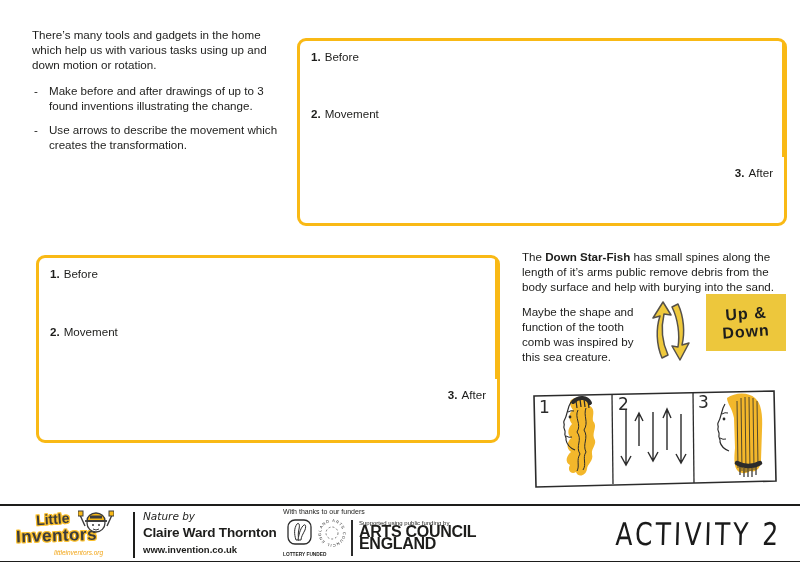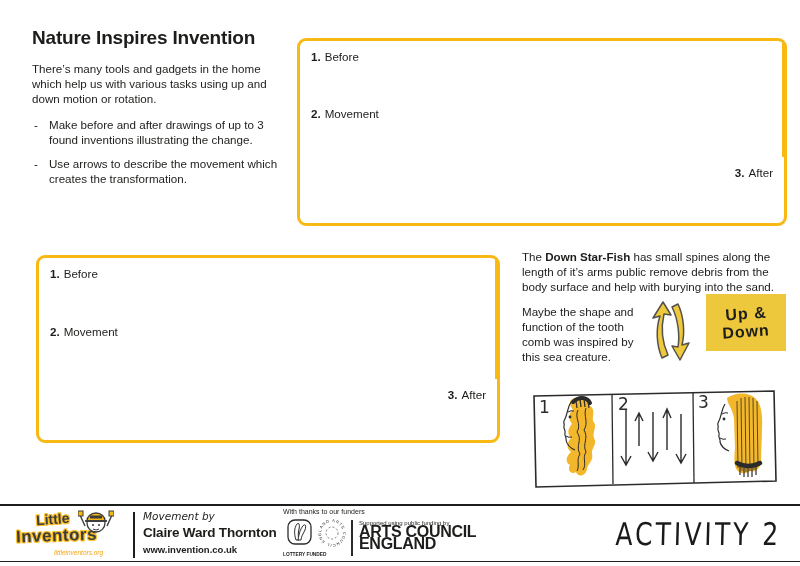--- a/index.html
+++ b/index.html
@@ -64,21 +64,20 @@
   .activity { position:absolute; right:18px; top:516px; font-size:25px; letter-spacing:3px;
               font-family:"DejaVu Sans",sans-serif; transform:scaleY(1.25) skewX(-2deg);
               transform-origin:right top; color:#1a1a1a; }
 </style>
 </head>
 <body>
 
 <div class="page">
 
   <div class="left-col">
-    <h1 class="page-title">Nature Inspires Invention</h1>
     <p class="body-p">There’s many tools and gadgets in the home which help us with various tasks using up and down motion or rotation.</p>
     <div class="bullet">
       <span class="dash">-</span>
       <span>Make before and after drawings of up to 3 found inventions illustrating the change.</span>
     </div>
     <div class="bullet">
       <span class="dash">-</span>
       <span>Use arrows to describe the movement which creates the transformation.</span>
     </div>
   </div>
@@ -194,21 +193,21 @@
       <circle cx="15" cy="19" r="1" fill="#3c3c3c"></circle>
       <circle cx="21" cy="19" r="1" fill="#3c3c3c"></circle>
       <path d="M15,23 Q18,25 21,23" stroke="#3c3c3c" stroke-width="1" fill="none"></path>
     </svg>
     <span class="logo-url">littleinventors.org</span>
   </div>
 
   <div class="v-div1"></div>
 
   <div class="created">
-    <div class="created-by">Movement by</div>
+    <div class="created-by">Nature by</div>
     <div class="author">Claire Ward Thornton</div>
     <div class="website">www.invention.co.uk</div>
   </div>
 
   <div class="funders">
     <div class="funders-note">With thanks to our funders</div>
     <div class="funders-row">
       <div class="lottery">
         <svg width="25" height="27" viewBox="0 0 25 27">
           <rect x="1" y="1" width="23" height="24" rx="7" fill="none" stroke="#2b2b2b" stroke-width="1.3"></rect>

